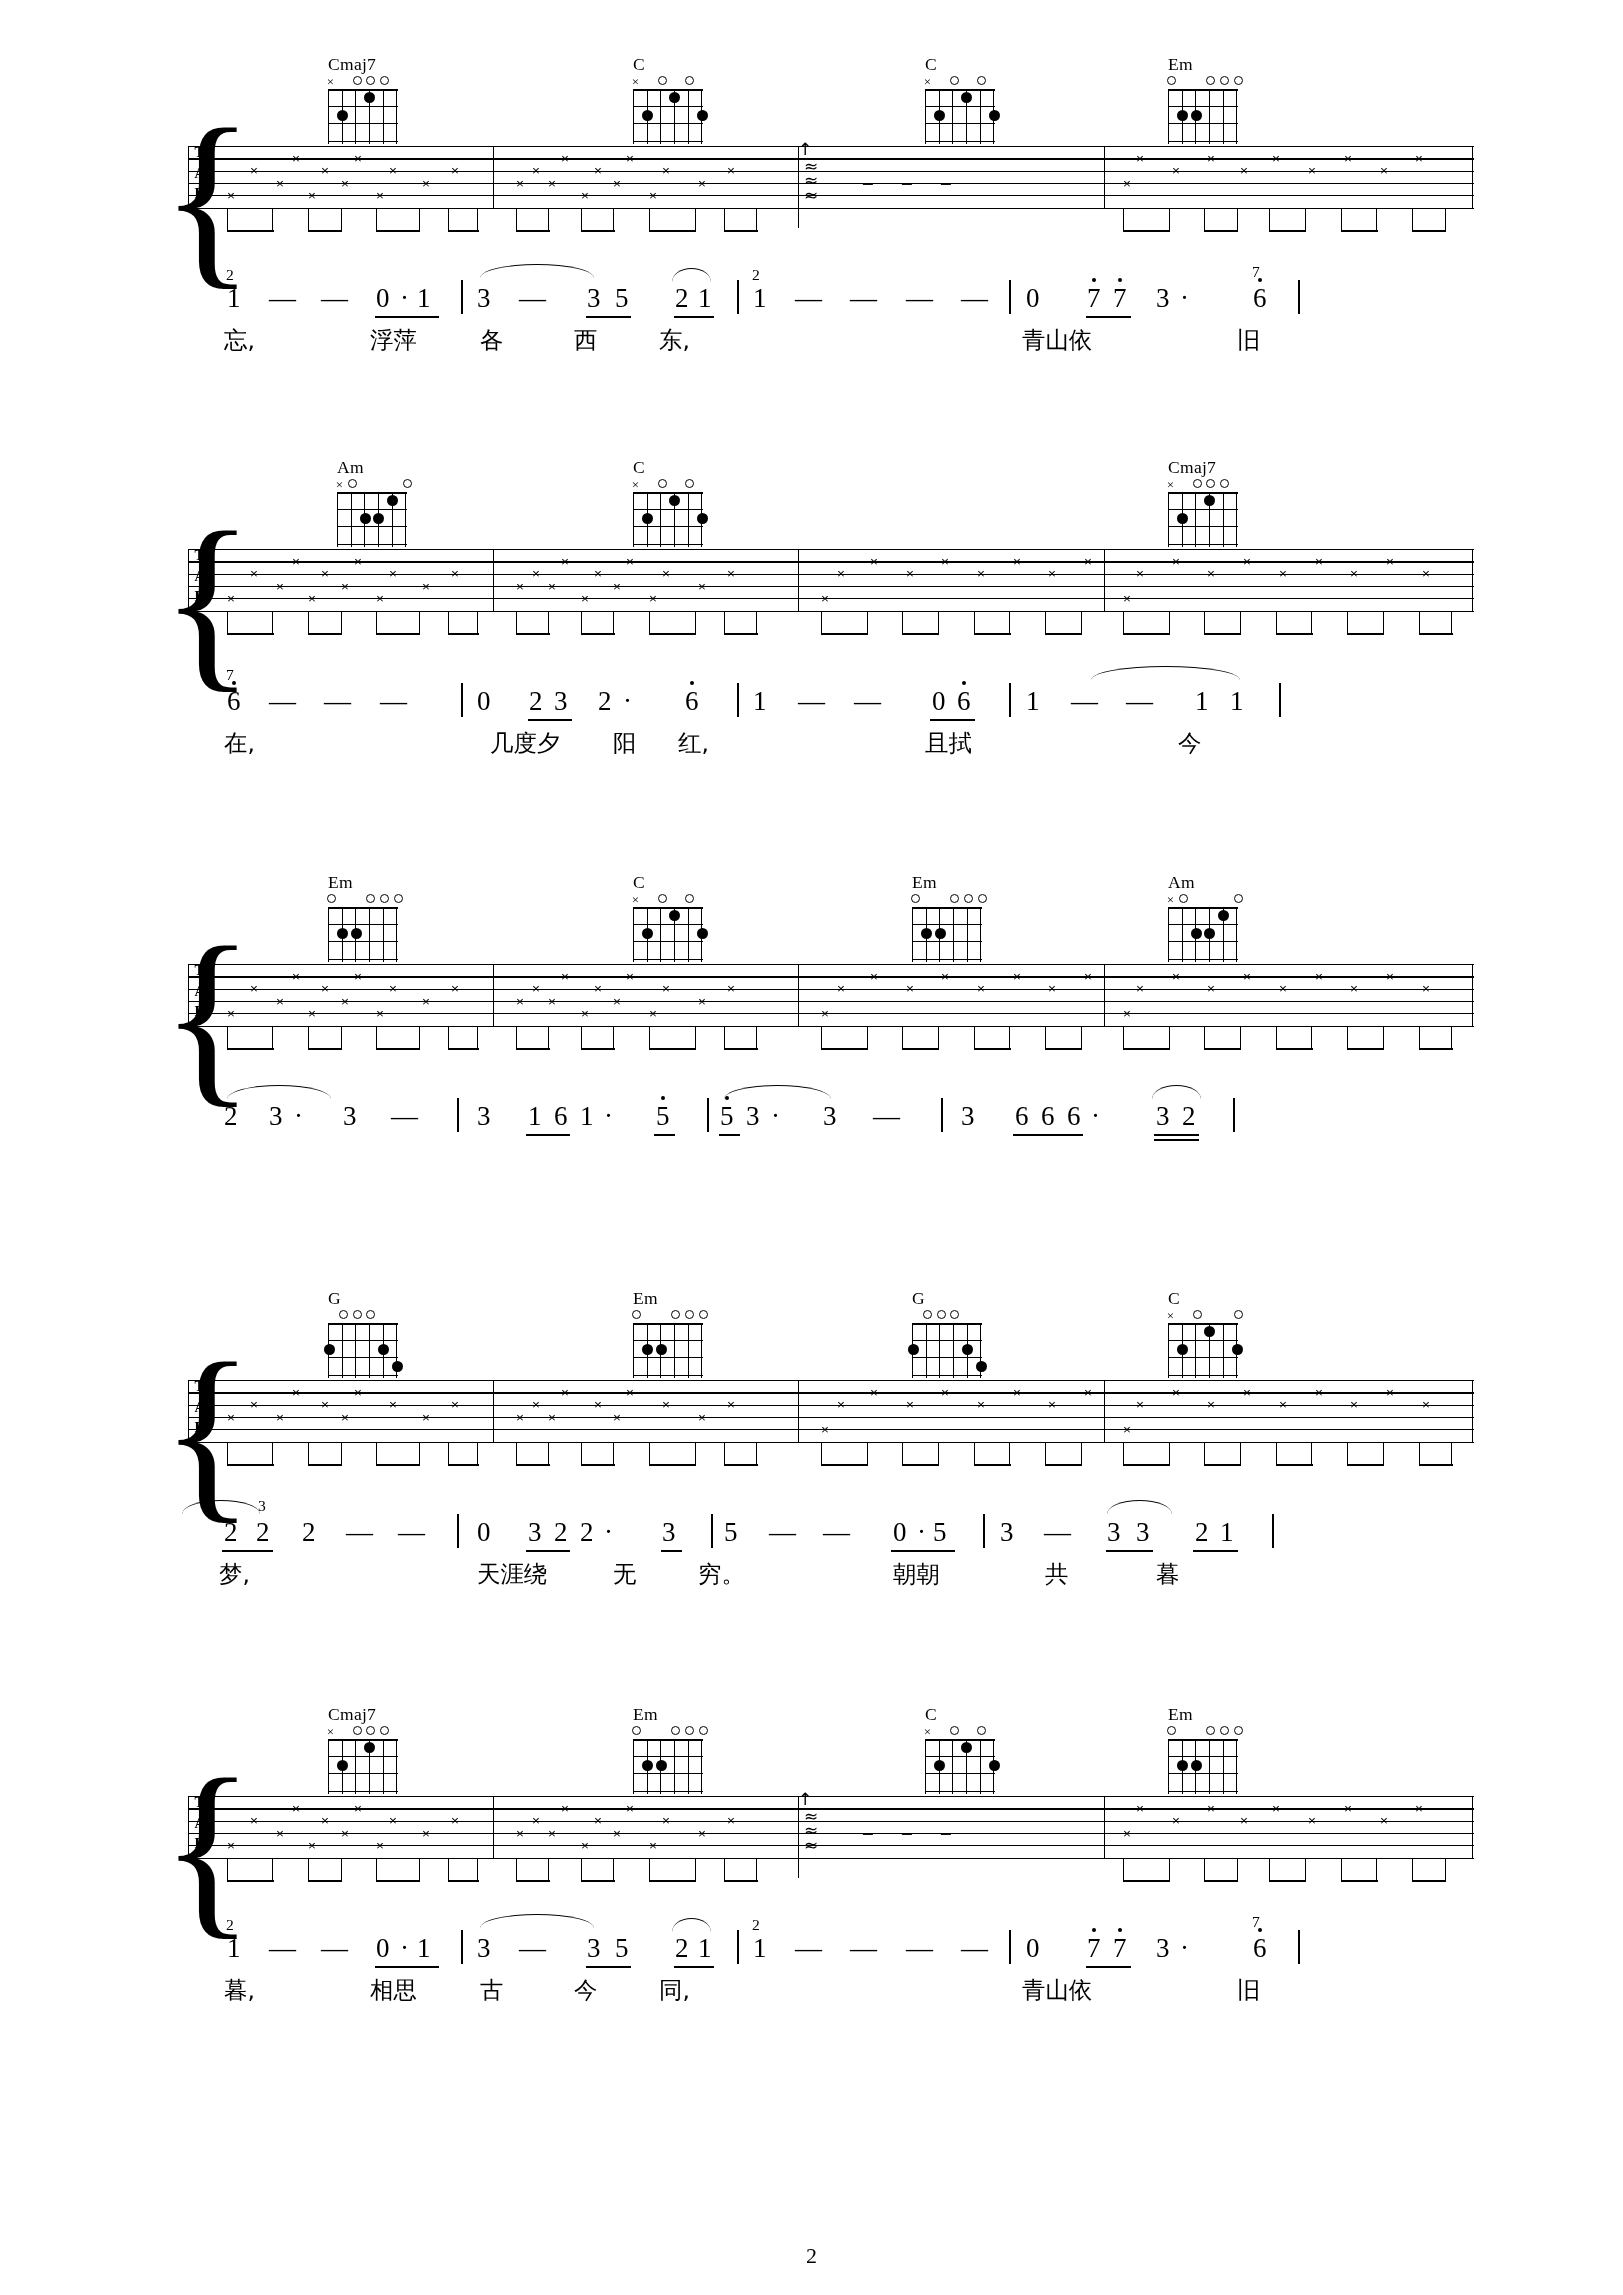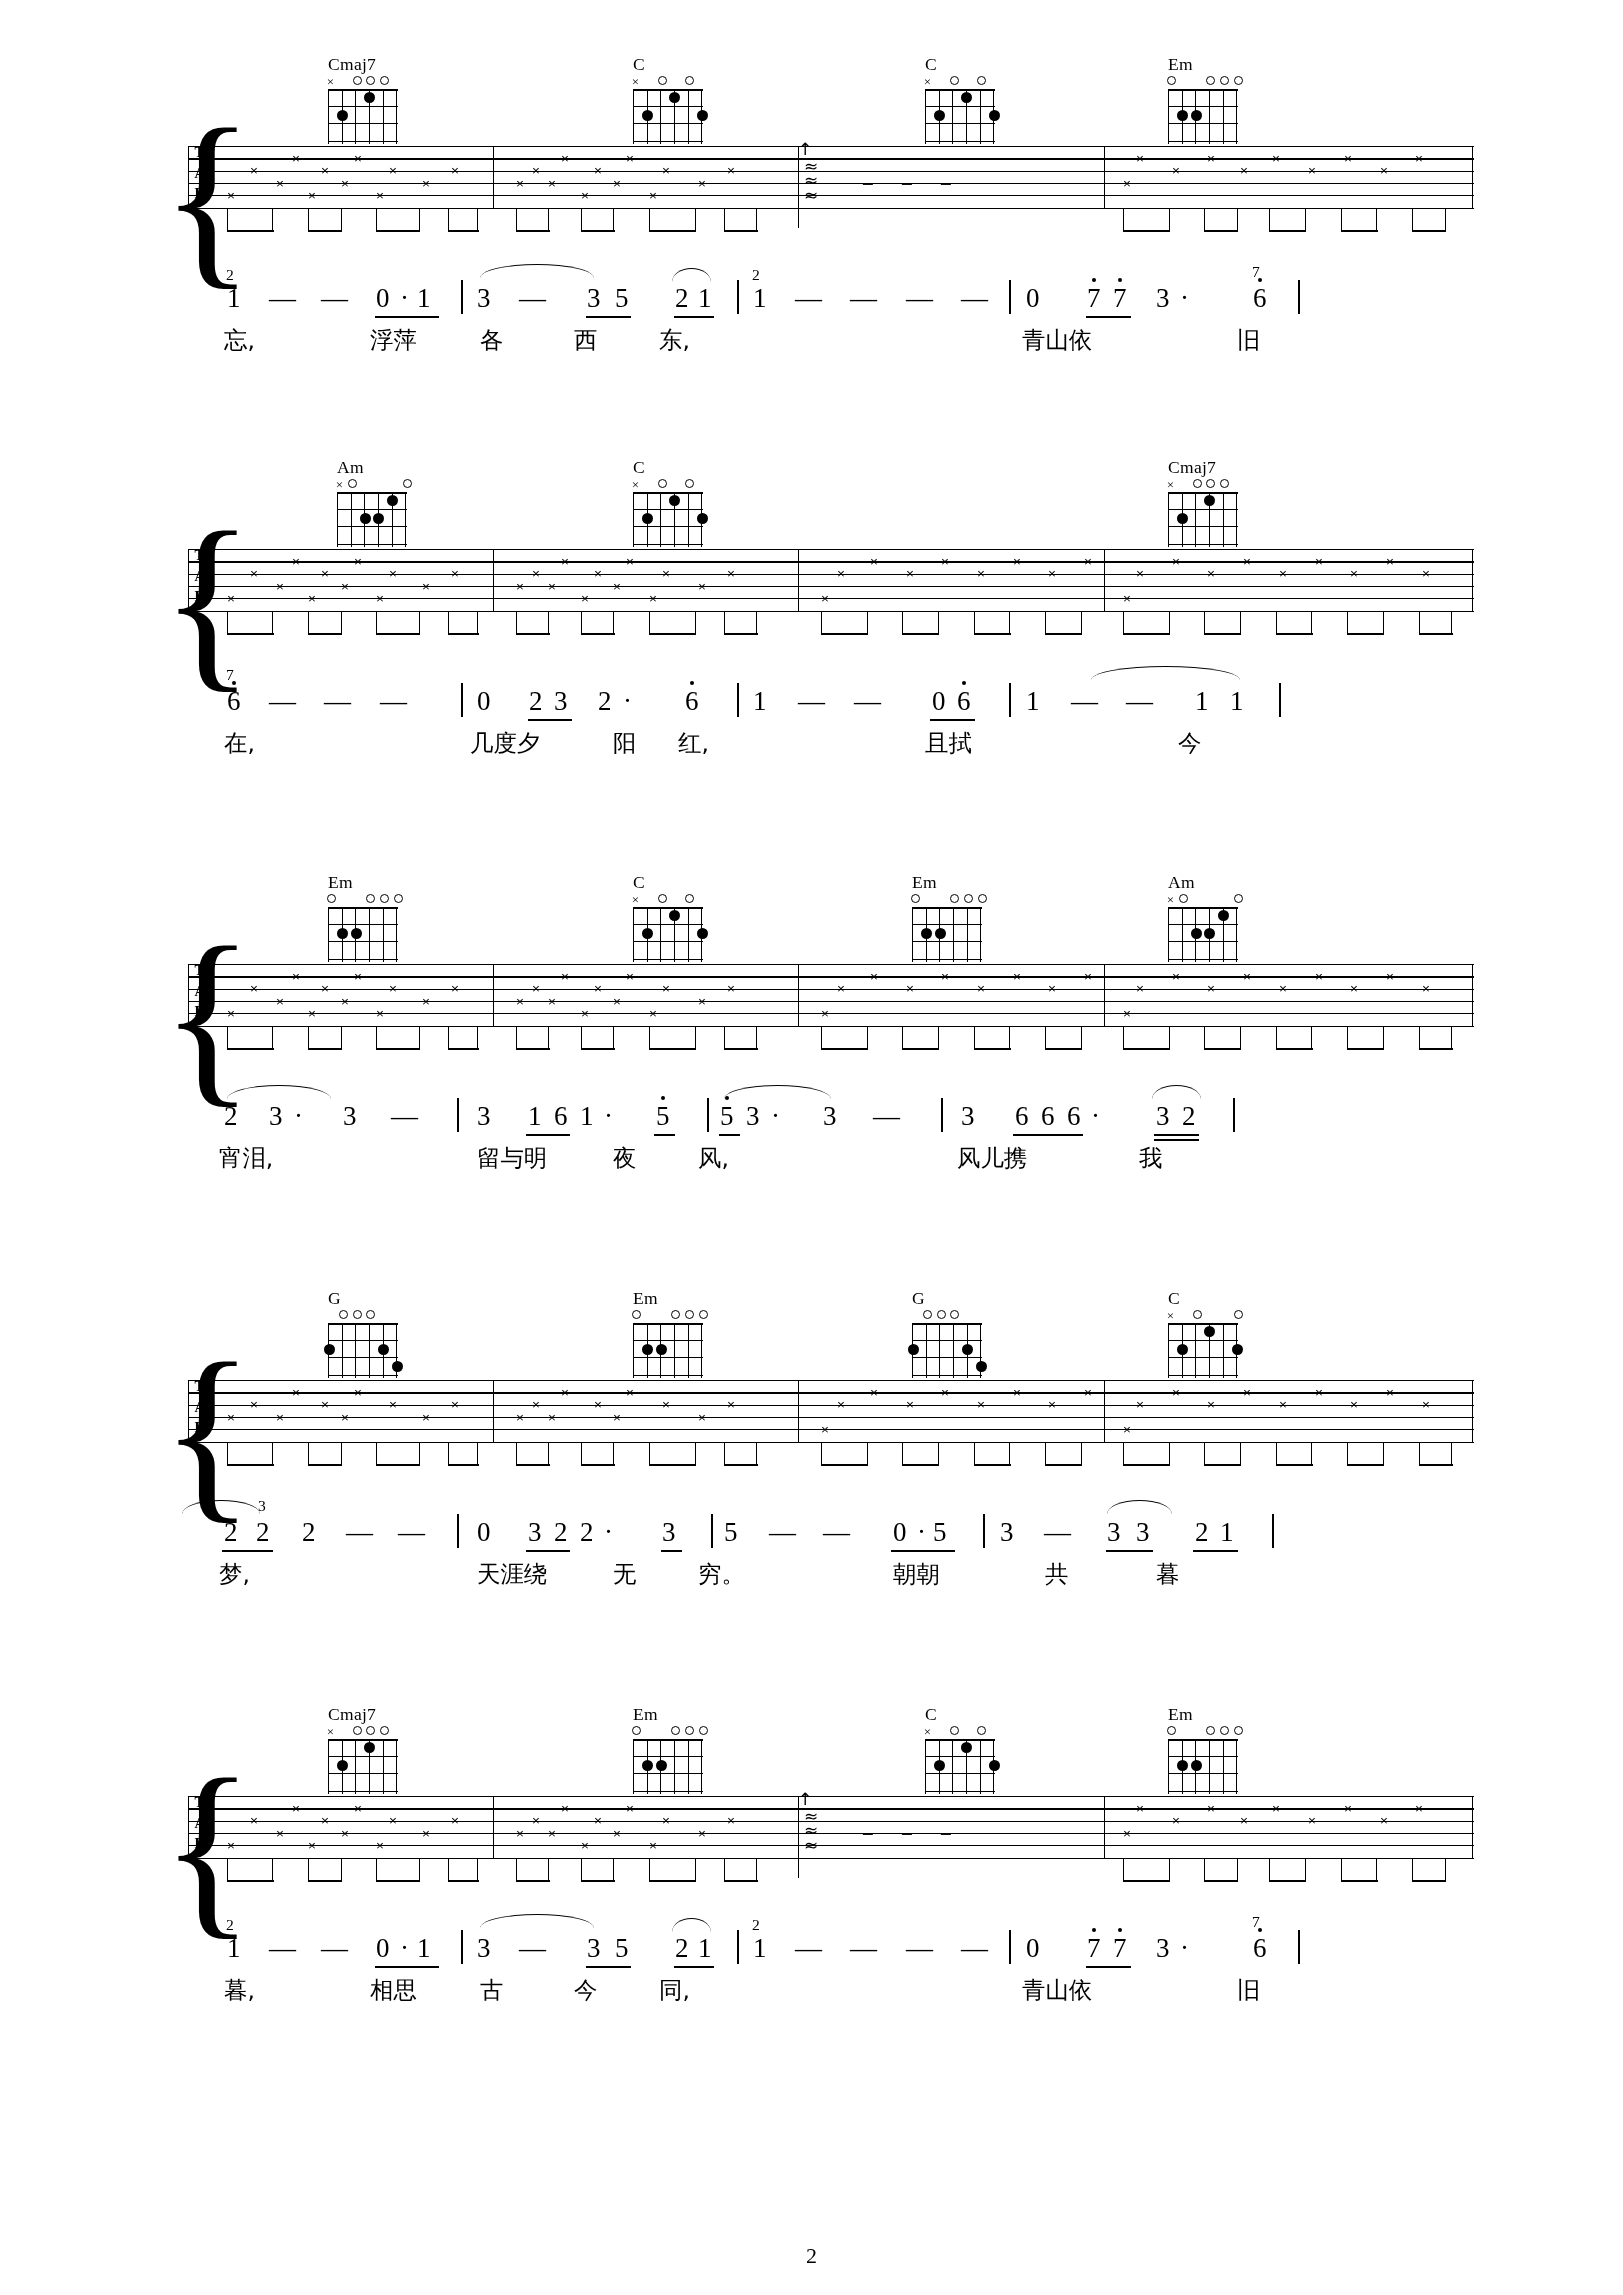--- a/index.html
+++ b/index.html
@@ -724,21 +724,21 @@
         <div class="num" style="left:838px; top:9px;">1</div>
         <div class="dash" style="left:883px; top:9px;">—</div>
         <div class="dash" style="left:938px; top:9px;">—</div>
         <div class="slur" style="left:903px; top:-13px; width:149px;"></div>
         <div class="num" style="left:1007px; top:9px;">1</div>
         <div class="num" style="left:1042px; top:9px;">1</div>
         <div class="bar" style="left:1091px; top:3.9px; height:34px;"></div>
       </div>
       <div class="lyricrow">
         <div class="lyric" style="left:36px;">在,</div>
-        <div class="lyric" style="left:282px;">几度夕</div>
+        <div class="lyric" style="left:302px;">几度夕</div>
         <div class="lyric" style="left:425px;">阳</div>
         <div class="lyric" style="left:490px;">红,</div>
         <div class="lyric" style="left:737px;">且拭</div>
         <div class="lyric" style="left:990px;">今</div>
       </div>
     </div>
   </div>
 
   <div class="system" style="position:absolute; left:149px; top:873px;">
     <div class="brace" style="top:45px;">{</div>
@@ -986,28 +986,20 @@
         <div class="num" style="left:879px; top:9px;">6</div>
         <div class="num" style="left:903px; top:9px;">·</div>
         <div class="underline" style="left:825px; top:40px; width:70px;"></div>
         <div class="slur" style="left:964px; top:-9px; width:49px;"></div>
         <div class="num" style="left:968px; top:9px;">3</div>
         <div class="num" style="left:994px; top:9px;">2</div>
         <div class="underline" style="left:966px; top:40px; width:45px;"></div>
         <div class="underline" style="left:966px; top:45px; width:45px;"></div>
         <div class="bar" style="left:1045px; top:3.9px; height:34px;"></div>
       </div>
-      <div class="lyricrow">
-        <div class="lyric" style="left:31px;">宵泪,</div>
-        <div class="lyric" style="left:289px;">留与明</div>
-        <div class="lyric" style="left:425px;">夜</div>
-        <div class="lyric" style="left:510px;">风,</div>
-        <div class="lyric" style="left:769px;">风儿携</div>
-        <div class="lyric" style="left:951px;">我</div>
-      </div>
     </div>
   </div>
 
   <div class="system" style="position:absolute; left:149px; top:1289px;">
     <div class="brace" style="top:45px;">{</div>
 
     <div class="chords">
       <div class="chord" style="left:179px;">
         <div class="cname">G</div>
         <div class="marks">

